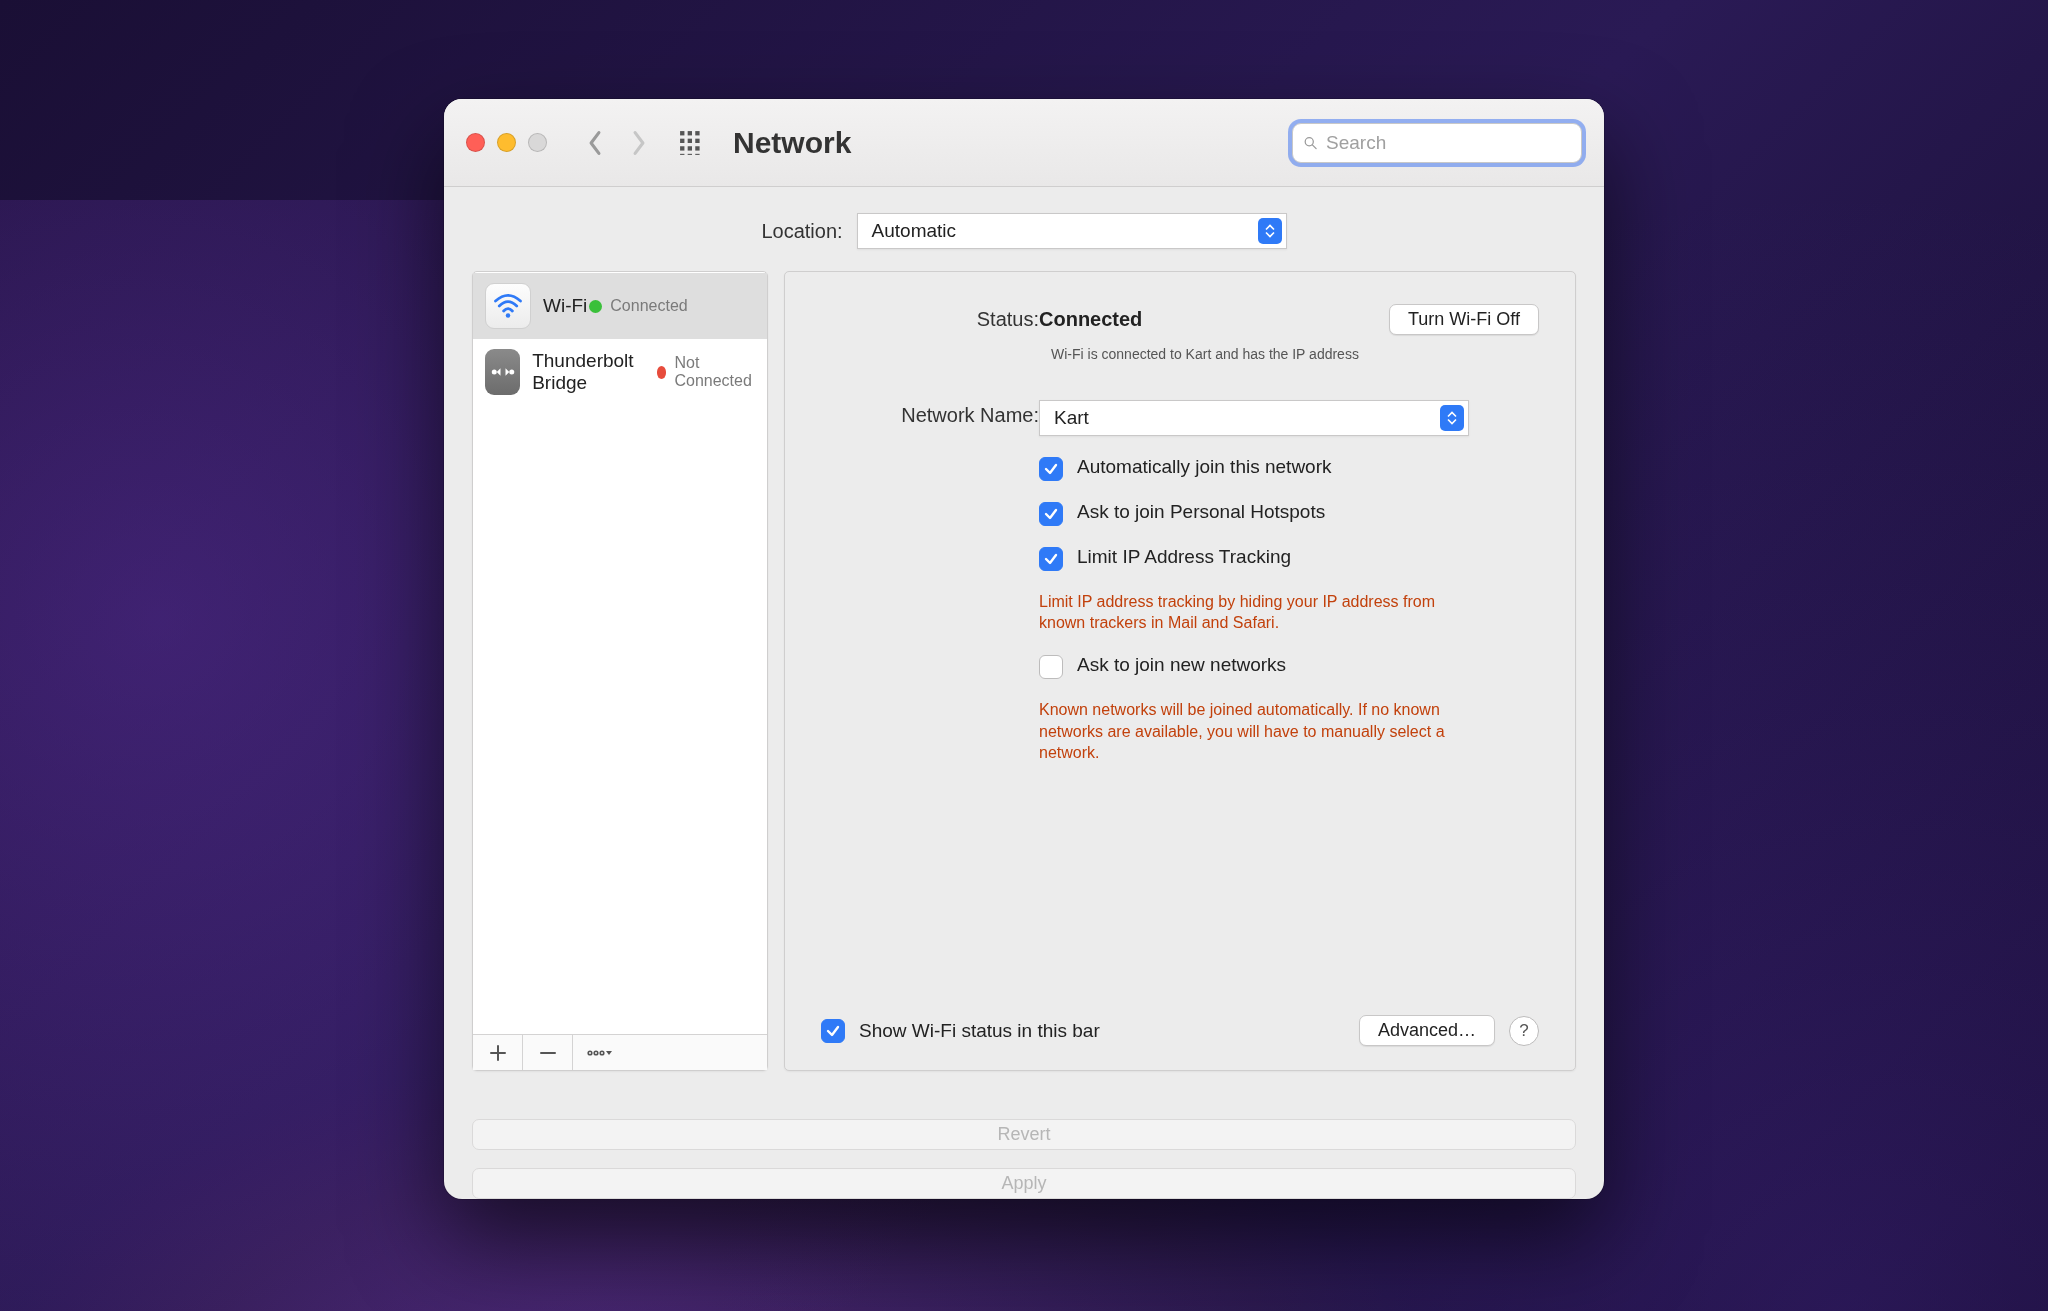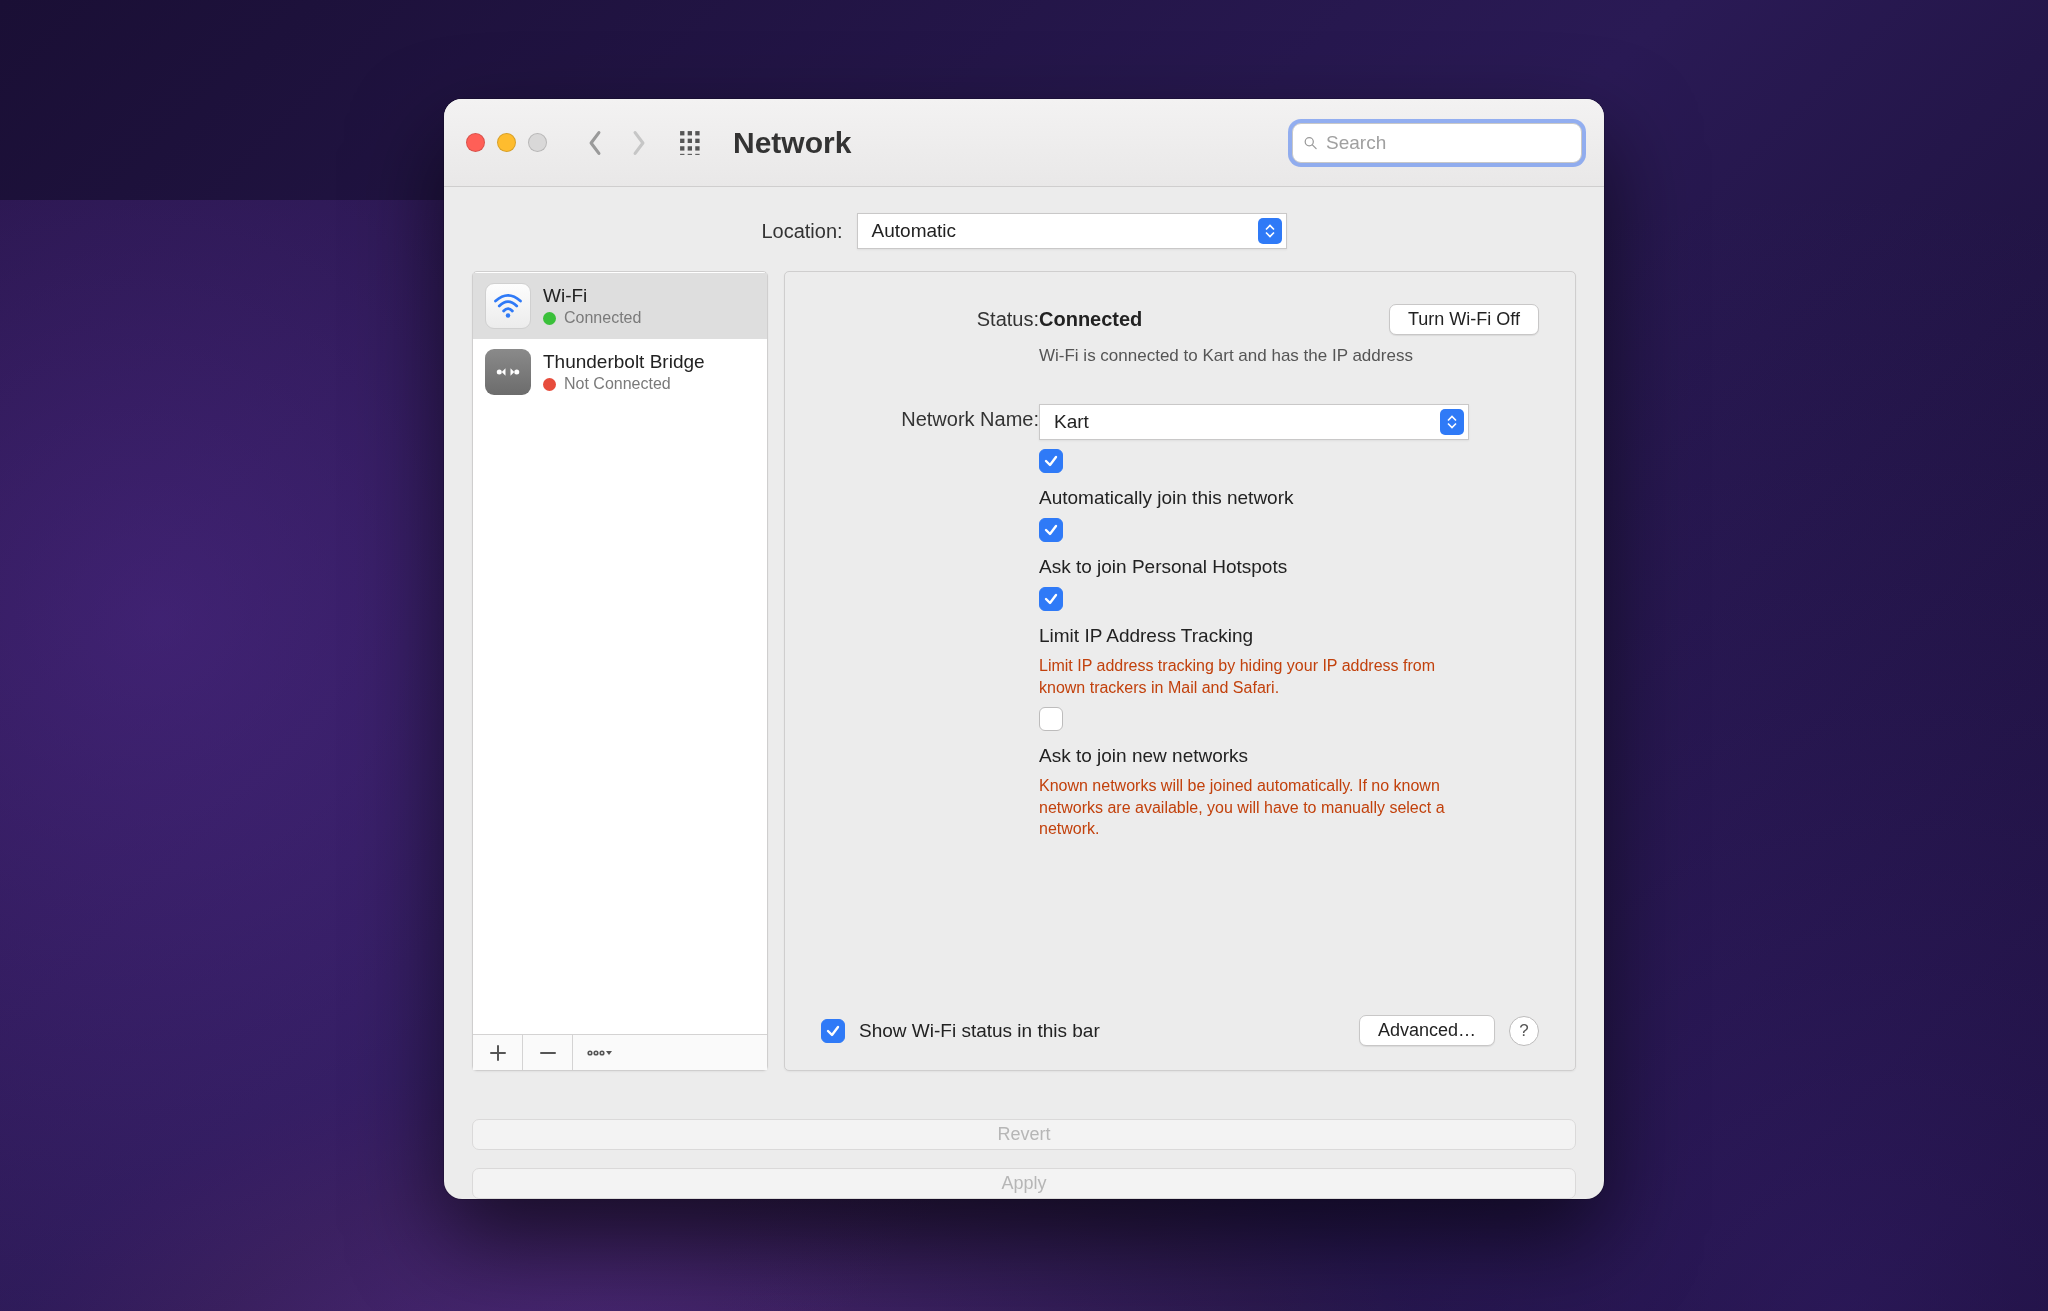--- a/index.html
+++ b/index.html
@@ -104,21 +104,21 @@
   .side-item.selected{background:#dedede;}
   .side-icon{
     width:46px;height:46px;border-radius:9px;
     display:flex;align-items:center;justify-content:center;
     color:#fff;
   }
   .side-icon.wifi{background:linear-gradient(#fdfdfd,#ececec);border:1px solid #d0d0d0;}
   .side-icon.wifi svg{width:30px;height:30px;}
   .side-icon.tb{background:linear-gradient(#8a8a8a,#6c6c6c);}
   .side-icon.tb svg{width:30px;height:30px;}
-  .side-text{display:flex;flex-direction:column;gap:2px;}
+  .side-text{display:flex;flex-direction:row;gap:2px;}
   .side-name{font-size:19px;color:#222;}
   .side-status-row{display:flex;align-items:center;gap:8px;}
   .dot{width:13px;height:13px;border-radius:50%;}
   .dot.green{background:#3ac03a;}
   .dot.red{background:#e74c3c;}
   .side-status{font-size:16px;color:#7a7a7a;}
   .side-footer{
     height:36px;border-top:1px solid #d4d3d3;display:flex;
   }
   .sf-btn{
@@ -134,29 +134,29 @@
     box-shadow:0 1px 2px rgba(0,0,0,.05);
     padding:32px 36px 24px 36px;
     display:flex; flex-direction:column;
     position:relative;
   }
   .row{display:flex; align-items:flex-start; margin-bottom:18px;}
   .row-label{width:218px;text-align:right;font-size:20px;color:#333;padding-top:4px;}
   .row-content{flex:1;}
   .status-line{display:flex;align-items:center;gap:18px;}
   .status-val{font-size:20px;font-weight:600;color:#222;}
-  .status-desc{font-size:17px;color:#555;line-height:1.35;margin-top:10px;max-width:390px;}
+  .status-desc{font-size:14px;color:#555;line-height:1.35;margin-top:10px;max-width:390px;margin-left:12px;}
   .btn{
     background:#fff;border:1px solid #c8c7c7;border-radius:7px;
     padding:4px 18px;font-size:18px;color:#222;
     box-shadow:0 1px 1px rgba(0,0,0,.08);
   }
   .btn.disabled{color:#b6b6b6;background:#f3f3f3;border-color:#dad9d9;box-shadow:none;}
   .net-select{min-width:0;width:430px;}
-  .checkbox-row{display:flex;align-items:flex-start;gap:14px;margin:8px 0;flex-direction:column;}
+  .checkbox-row{display:flex;align-items:flex-start;gap:14px;margin:20px 0;}
   .cb{
     width:24px;height:24px;border-radius:6px;border:1px solid #bdbcbc;background:#fff;
     display:flex;align-items:center;justify-content:center;flex-shrink:0;margin-top:1px;
   }
   .cb.checked{background:#2f7af7;border-color:#2f7af7;}
   .cb.checked svg{width:16px;height:16px;}
   .cb-label{font-size:19px;color:#222;}
   .help-text{font-size:16px;color:#c2410c;line-height:1.35;max-width:430px;margin:4px 0 6px 0;}
   .detail-footer{
     margin-top:auto;display:flex;align-items:center;gap:14px;

